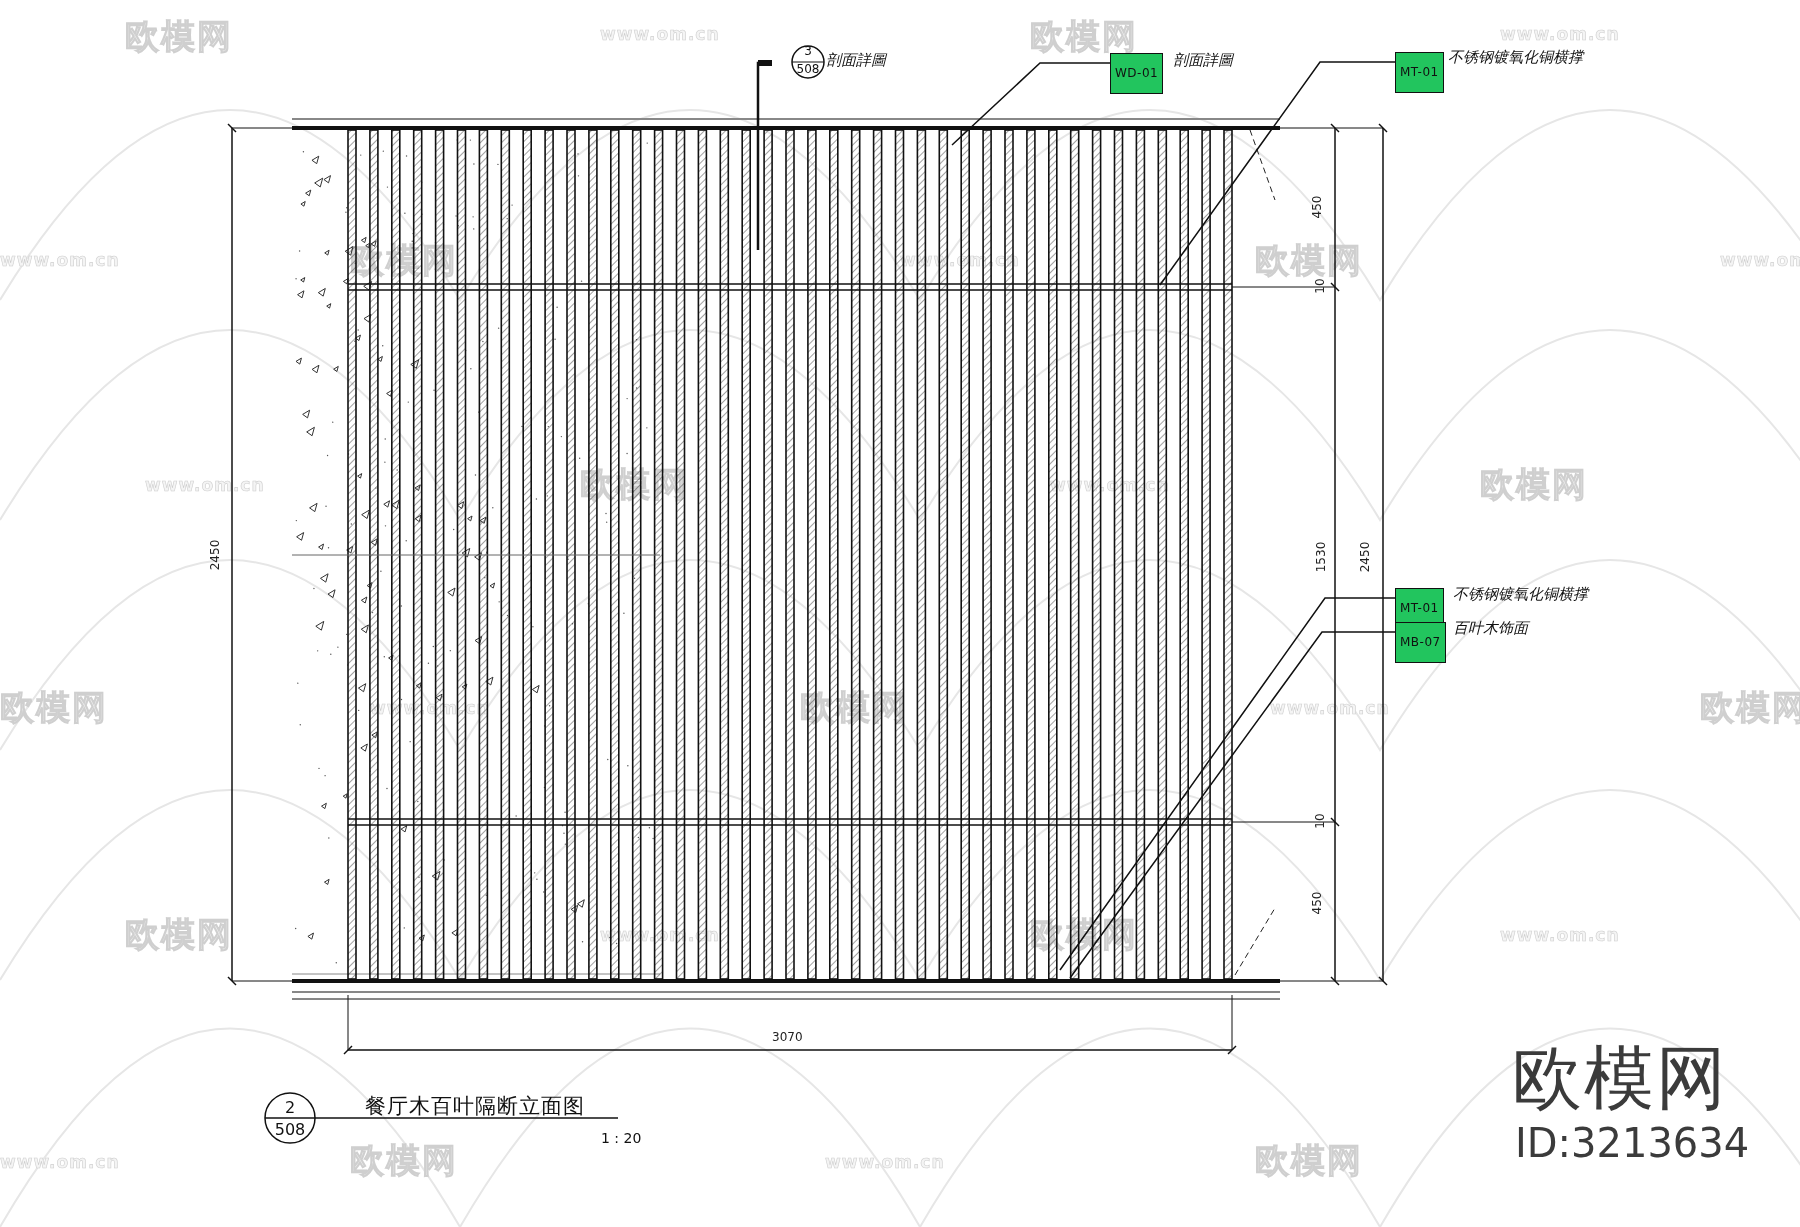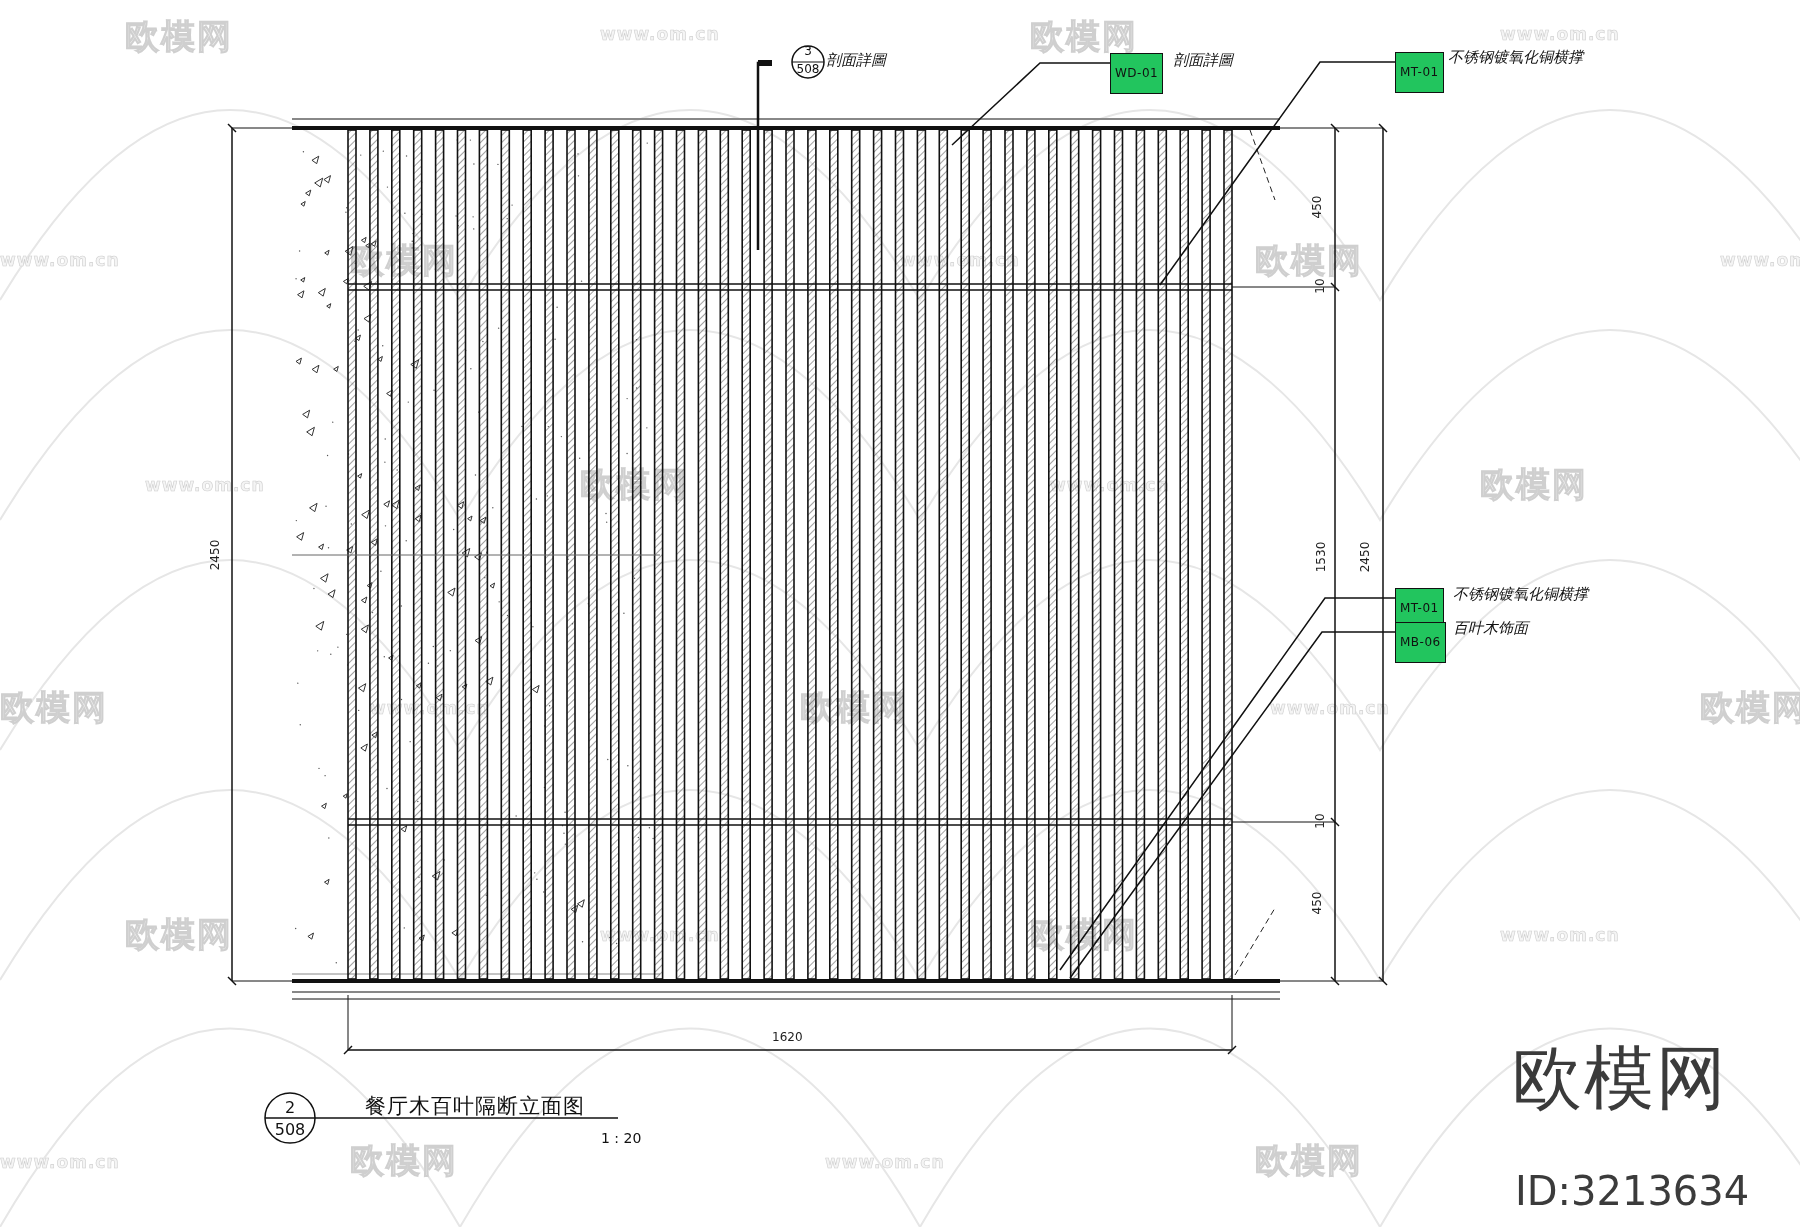--- a/index.html
+++ b/index.html
@@ -11,21 +11,21 @@
          font-family:"DejaVu Sans", sans-serif; letter-spacing:0.5px; }
   .tagtext { position:absolute; font-size:15px; font-family:"DejaVu Serif", serif; white-space:nowrap;font-style:italic; }
   .dim { position:absolute; font-size:12px; font-family:"DejaVu Sans", sans-serif; color:#222; }
   .vert { transform:rotate(-90deg); transform-origin:center; }
   .wm { position:absolute; color:#dcdcdc; font-weight:bold; white-space:nowrap; pointer-events:none; }
   .wm-cn { font-size:34px; letter-spacing:2px; -webkit-text-stroke:1px #cfcfcf; color:#f4f4f4; }
   .wm-url { font-size:17px; letter-spacing:1px; -webkit-text-stroke:0.6px #cfcfcf; color:#f4f4f4; }
   .logo-big { position:absolute; left:1512px; top:1040px; font-size:70px; color:#3b3b3b;
               font-family:"DejaVu Sans", sans-serif; line-height:76px; letter-spacing:2px; }
   .logo-id { position:absolute; left:1515px; top:1120px; font-size:40px; color:#3b3b3b;
-             font-family:"DejaVu Sans", sans-serif;margin-top:48px; }
+             font-family:"DejaVu Sans", sans-serif; }
   .title-cn { position:absolute; left:365px; top:1092px; font-size:21px; font-family:Liberation Serif, serif; letter-spacing:1px; }
   .scale { position:absolute; left:568px; top:1130px; font-size:14px; }
   .circ-text { position:absolute; font-size:15px; text-align:center; width:40px; }
 </style>
 </head>
 <body>
 
 <div id="watermarks">
   <svg width="1800" height="1227" style="position:absolute;left:0;top:0">
     <g fill="none" stroke="#e6e6e6" stroke-width="2">
@@ -392,31 +392,31 @@
 
 <div class="tag" style="left:1110px;top:53px">WD-01</div>
 <div class="tagtext" style="left:1173px;top:51px">剖面詳圖</div>
 
 <div class="tag" style="left:1395px;top:52px">MT-01</div>
 <div class="tagtext" style="left:1448px;top:48px">不锈钢镀氧化铜横撑</div>
 
 <div class="tag" style="left:1395px;top:588px">MT-01</div>
 <div class="tagtext" style="left:1453px;top:585px">不锈钢镀氧化铜横撑</div>
 
-<div class="tag" style="left:1395px;top:622px">MB-06</div>
+<div class="tag" style="left:1395px;top:622px">MB-07</div>
 <div class="tagtext" style="left:1453px;top:619px">百叶木饰面</div>
 
 <div class="dim vert" style="left:200px;top:548px">2450</div>
 <div class="dim vert" style="left:1350px;top:550px">2450</div>
 <div class="dim vert" style="left:1306px;top:200px">450</div>
 <div class="dim vert" style="left:1312px;top:279px">10</div>
 <div class="dim vert" style="left:1306px;top:550px">1530</div>
 <div class="dim vert" style="left:1312px;top:814px">10</div>
 <div class="dim vert" style="left:1306px;top:896px">450</div>
-<div class="dim" style="left:772px;top:1030px">1620</div>
+<div class="dim" style="left:772px;top:1030px">3070</div>
 
 <div class="circ-text" style="left:270px;top:1098px;font-size:16px">2</div>
 <div class="circ-text" style="left:270px;top:1120px;font-size:16px">508</div>
 <div class="title-cn">餐厅木百叶隔断立面图</div>
 <div class="lbl scale">1 : 20</div>
 
 <div class="logo-big">欧模网</div>
 <div class="logo-id">ID:3213634</div>
 
 </body></html>

